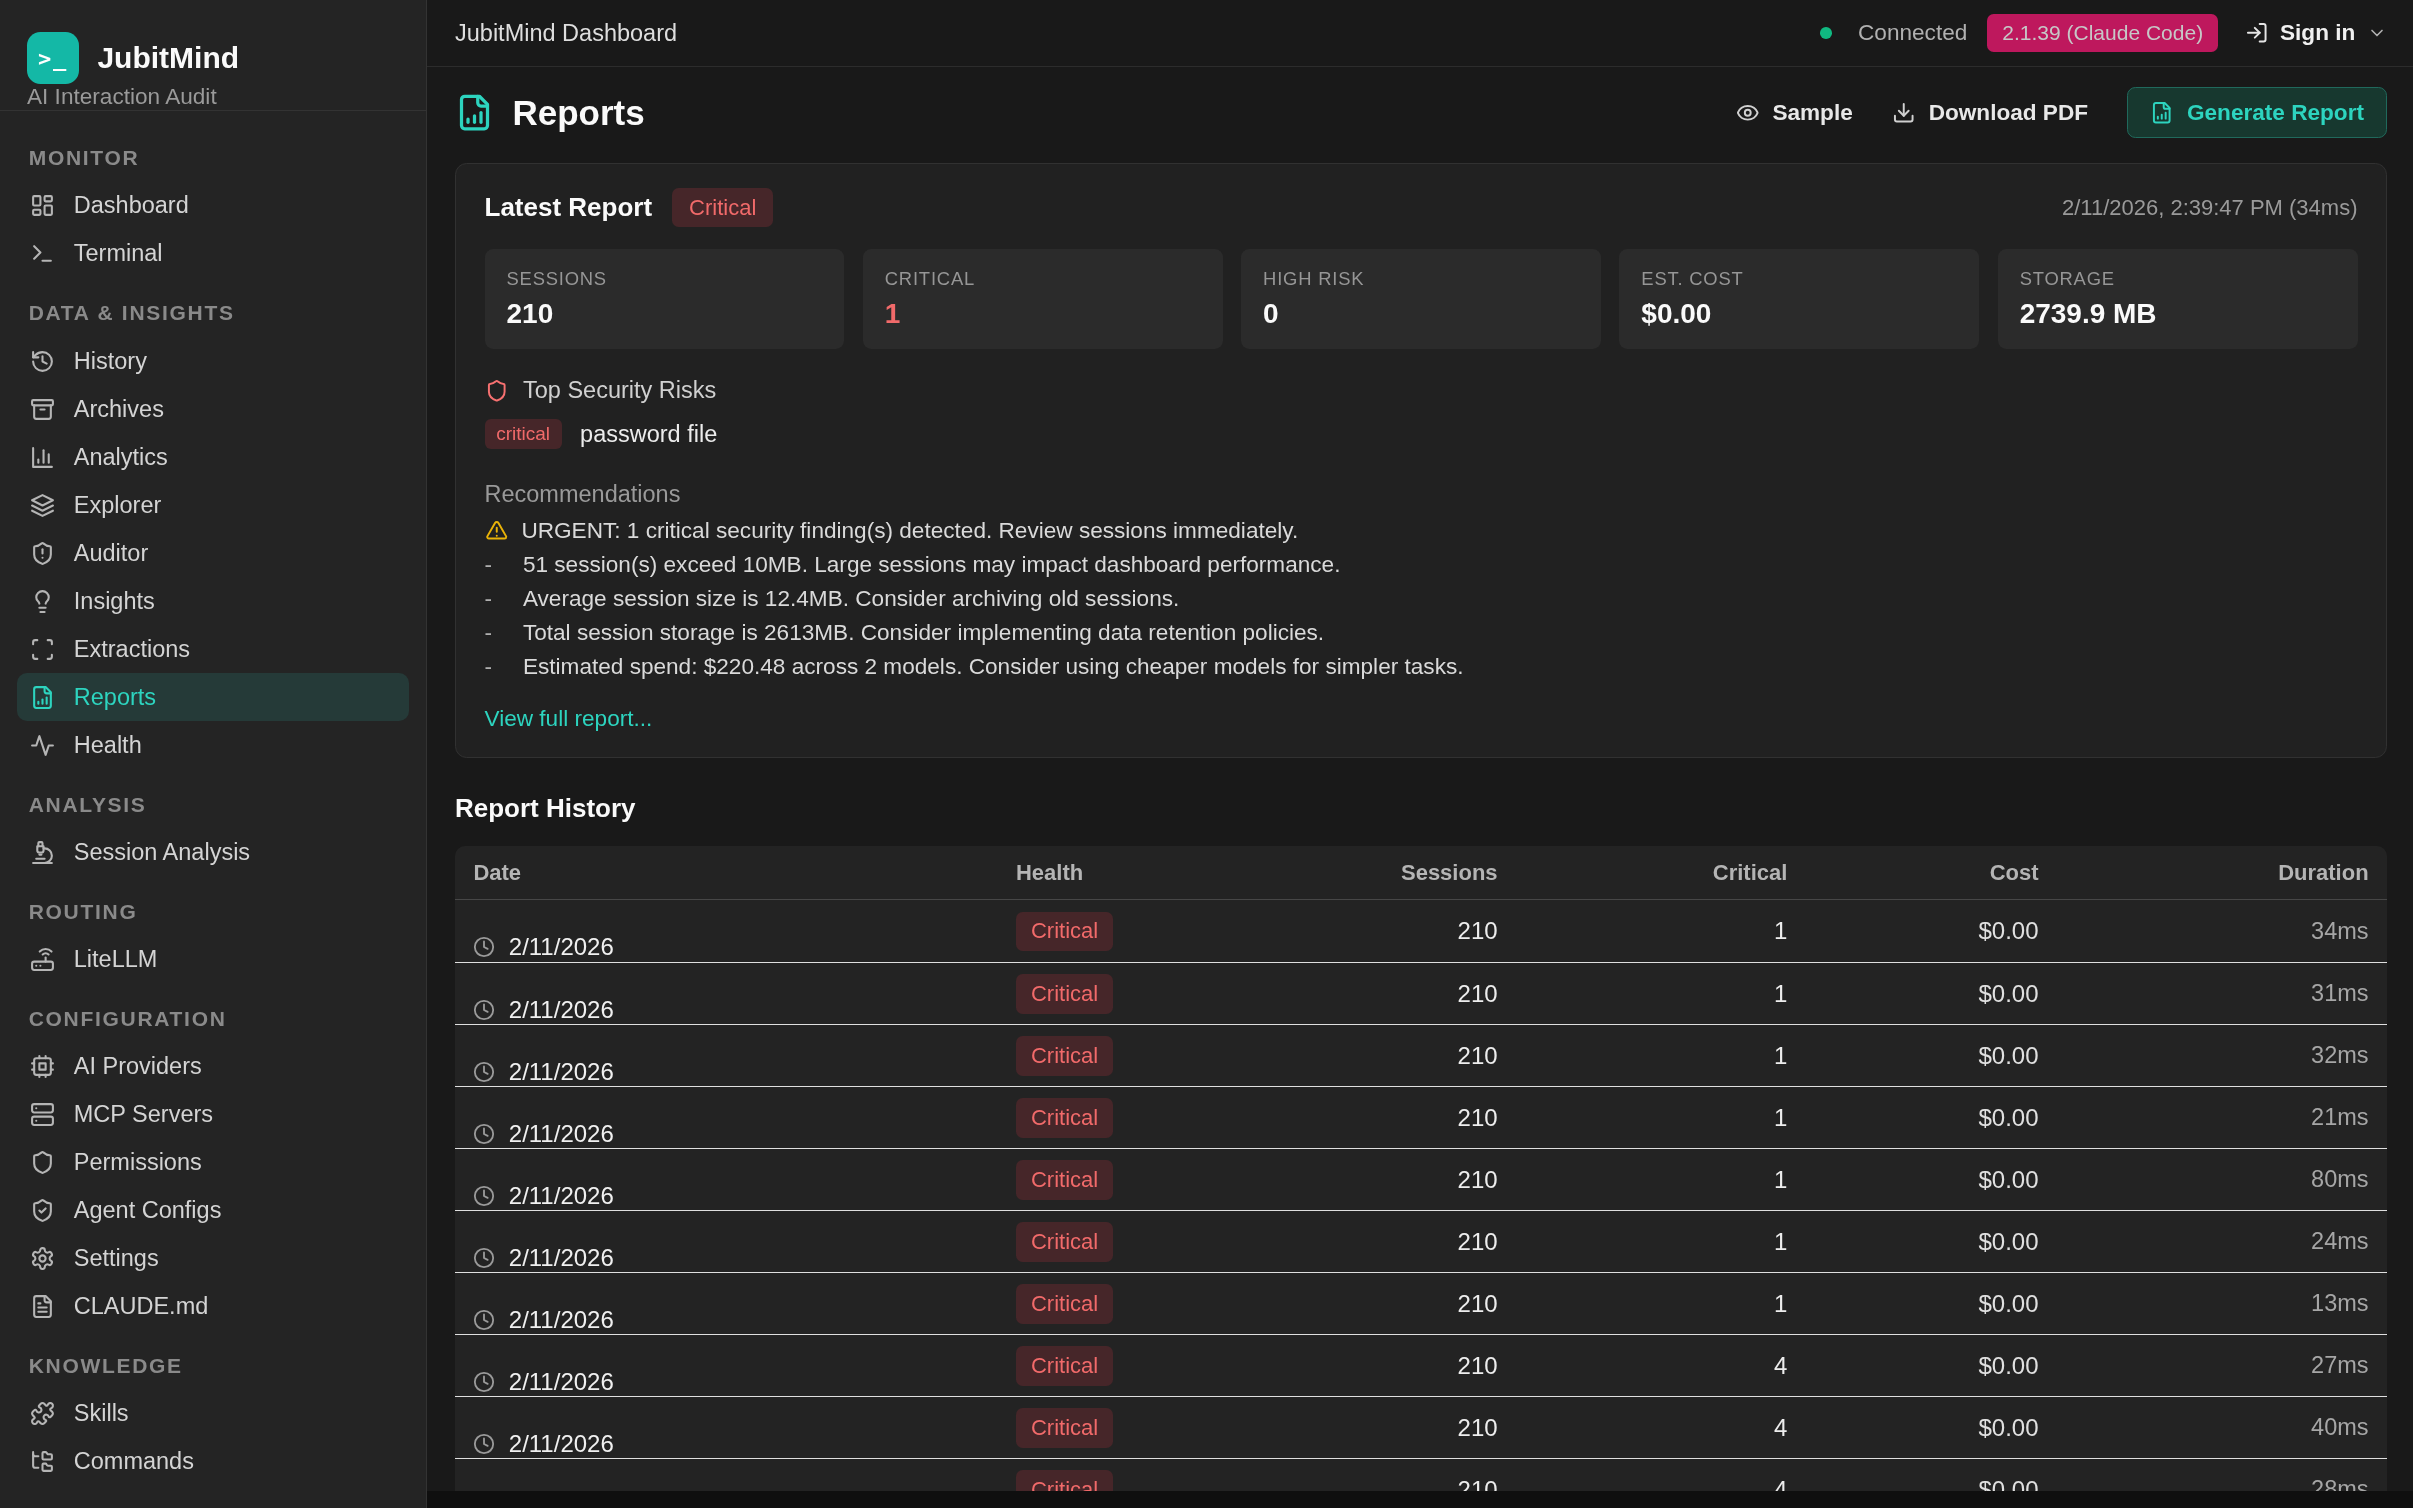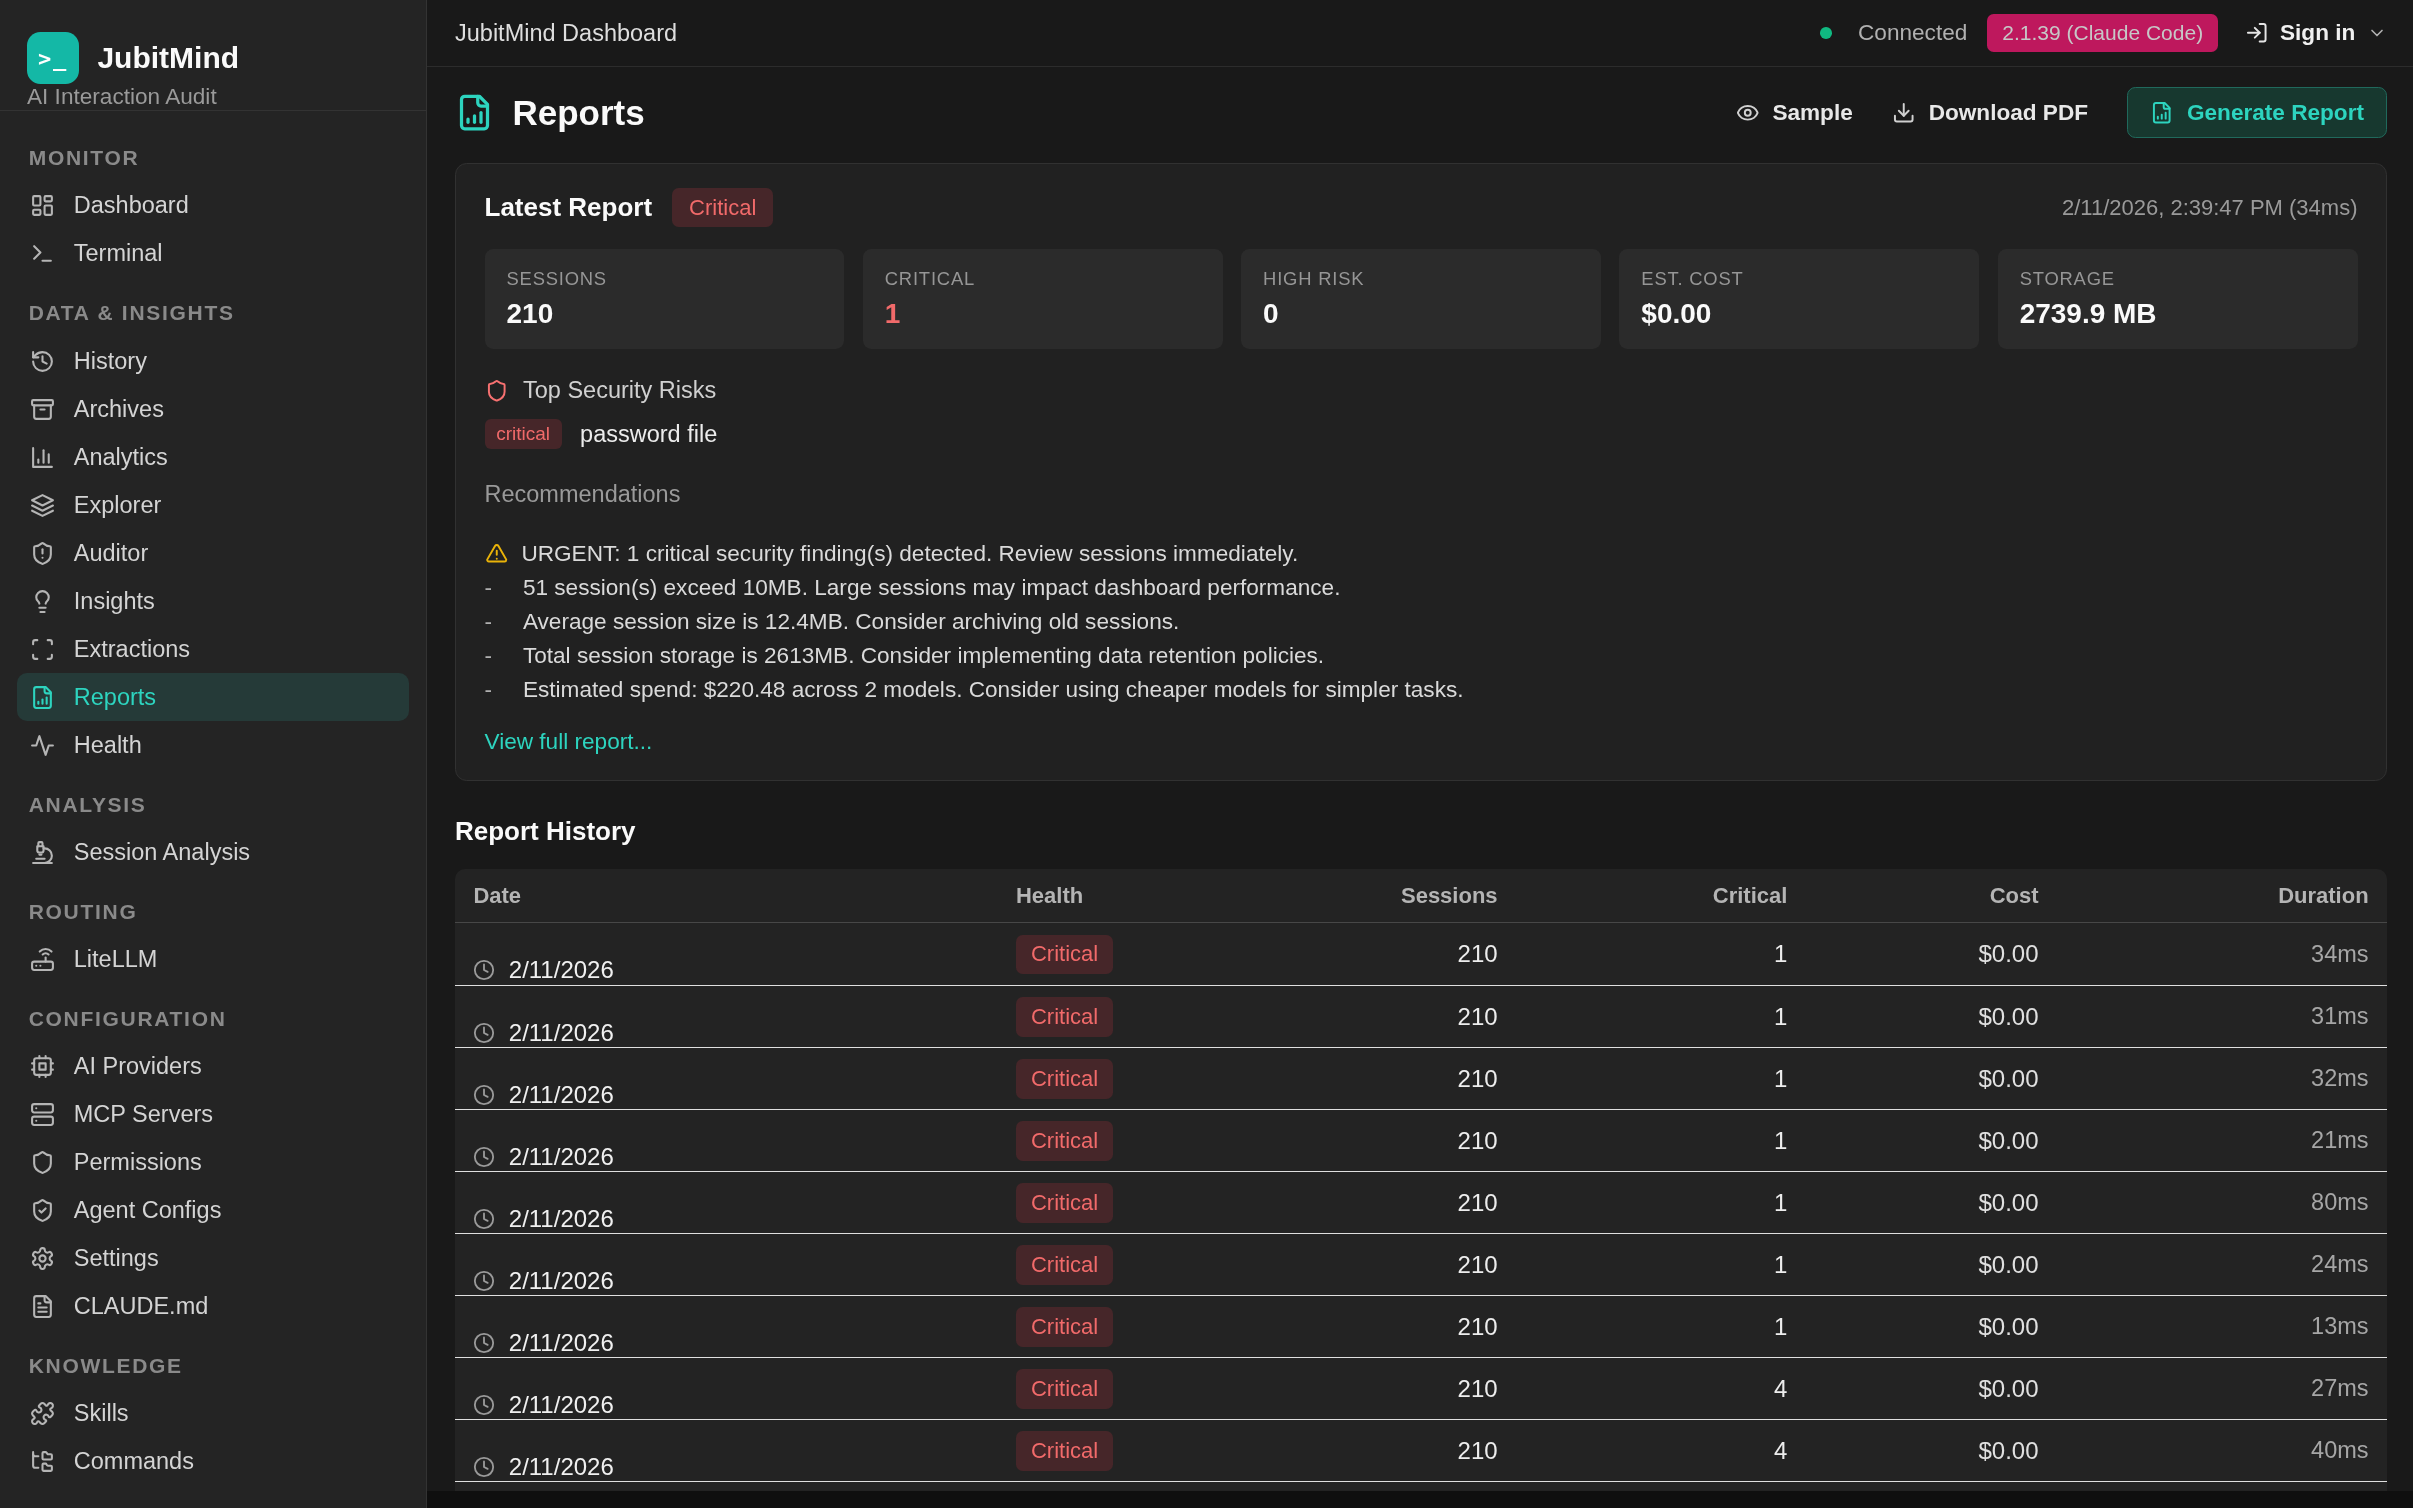--- a/index.html
+++ b/index.html
@@ -63,21 +63,21 @@
   .stat { flex:1; background:#2b2b2b; border-radius:8.4px; padding:18.4px 22px; }
   .stat .lbl { font-size:18.4px; color:#969696; letter-spacing:0.8px; }
   .stat .val { margin-top:8.4px; font-size:28px; font-weight:bold; color:#fafafa; }
   .stat .val.critical { color:#f16a6a; }
   .sec-risks { margin-top:28.5px; display:flex; align-items:center; gap:15px; font-size:23.5px; color:#d0d0d0; }
   .sec-risks .icon { color:#f87171; }
   .risk-row { margin-top:15px; display:flex; align-items:center; gap:18.4px; }
   .mini-badge { background:#462629; color:#f16a6a; border-radius:5.9px; padding:4.2px 11.7px; font-size:19px; }
   .risk-label { font-size:23.5px; color:#ececec; }
   .rec-title { margin-top:32px; font-size:23.5px; color:#9a9a9a; }
-  .rec-list { margin-top:29px; }
+  .rec-list { margin-top:6px; }
   .rec-line { display:flex; align-items:flex-start; gap:13.4px; font-size:22.6px; color:#dadada; line-height:34px; }
   .rec-line .icon { color:#eab308; margin-top:5px; }
   .rec-line .dash { color:#b0b0b0; width:25px; text-align:left; flex:none; }
   .view-link { display:inline-block; margin-top:22px; font-size:22.6px; color:#2dd4bf; cursor:pointer; }
 
   
   .rh-title { margin:35px 0 0; font-size:26px; font-weight:bold; color:#fafafa; }
   .table { margin-top:22px; background:#232323; border-radius:10px 10px 0 0; overflow:hidden; }
   .thead, .trow { display:grid; grid-template-columns:28% 12% 15% 15% 13% 17%; align-items:center; }
   .thead { height:54px; border-bottom:1.7px solid #474747; }

